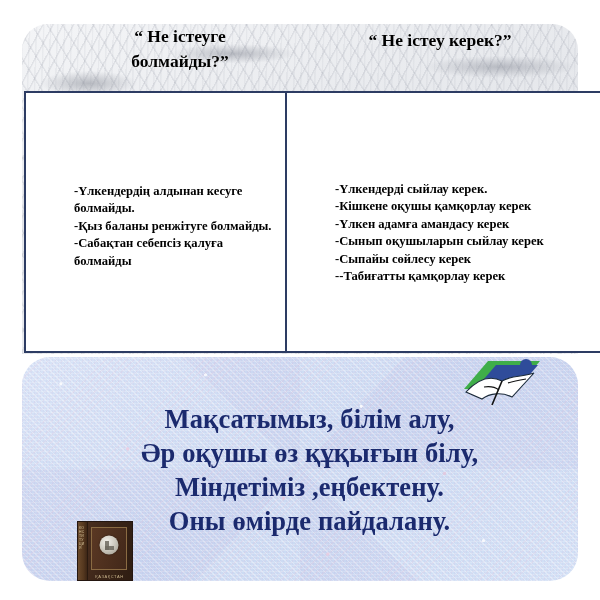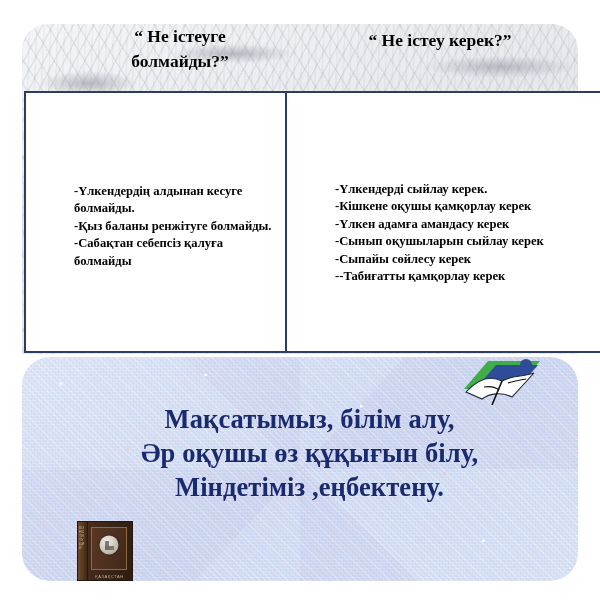--- a/index.html
+++ b/index.html
@@ -249,20 +249,21 @@
       <li>-Сыпайы сөйлесу керек</li>
       <li>--Табиғатты қамқорлау керек</li>
     </ul>
   </div>
 
   <div class="motto-panel">
     <div class="motto-text">
       <span class="line">Мақсатымыз, білім алу,</span>
       <span class="line">Әр оқушы өз құқығын білу,</span>
       <span class="line">Міндетіміз ,еңбектену.</span>
+      <span class="line">Оны өмірде пайдалану.</span>
     </div>
   </div>
 
   <div class="book-icon">
     <svg viewBox="0 0 80 52" width="80" height="52">
       <path d="M2 30 L26 2 L78 2 L54 30 Z" fill="#3fae49"></path>
       <path d="M10 34 L34 6 L76 6 L52 34 Z" fill="#2f4c9a"></path>
       <path d="M4 33 C16 20 28 16 40 22 C50 16 62 18 72 14 L50 38 C40 33 28 34 20 40 Z" fill="#ffffff" stroke="#1b2a3a" stroke-width="1.1"></path>
       <path d="M40 22 L30 46" stroke="#111111" stroke-width="1.6" fill="none"></path>
       <path d="M22 28 C28 27 33 28 37 31" stroke="#111111" stroke-width="1.1" fill="none"></path>

